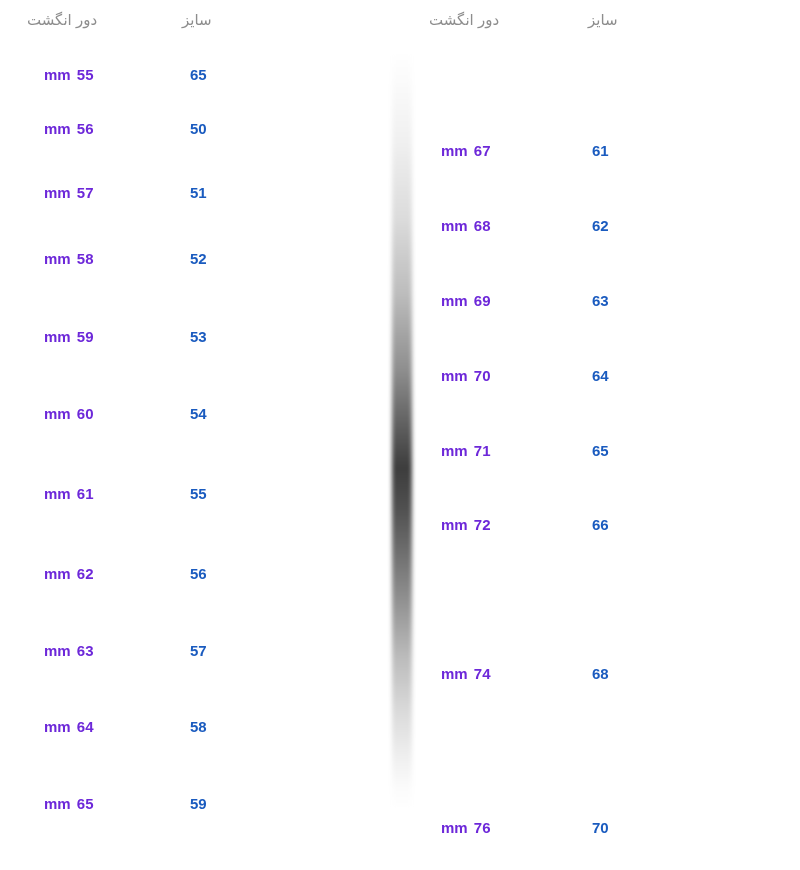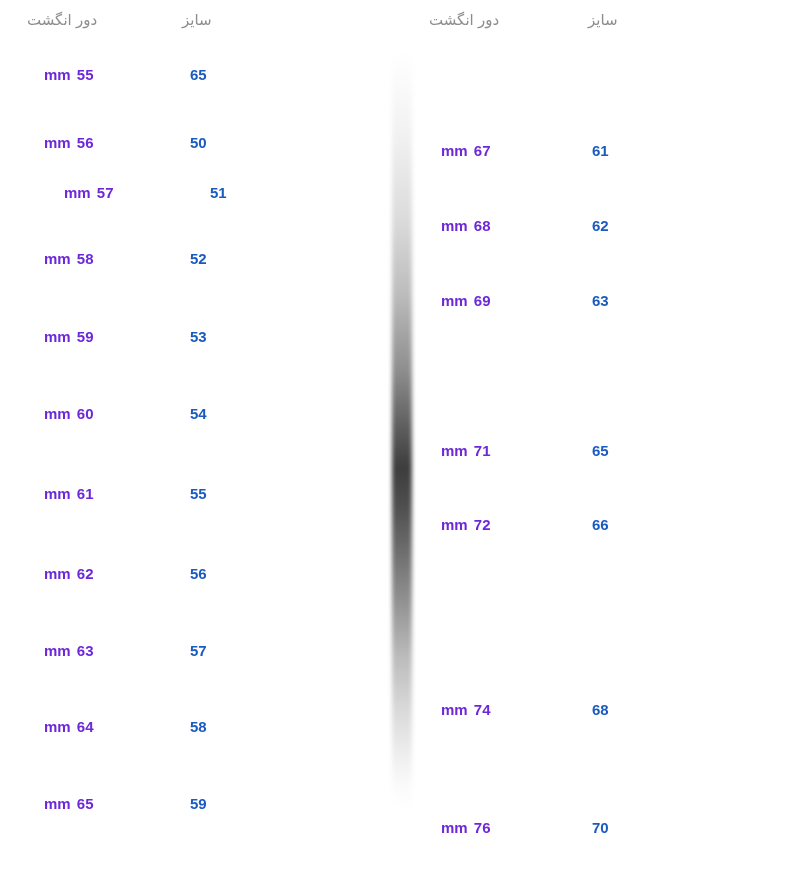--- a/index.html
+++ b/index.html
@@ -132,25 +132,25 @@
   <div class="table-panel" id="panel-left">
     <div class="header-row">
       <span class="col-head head-mm">دور انگشت</span>
       <span class="col-head head-size">سایز</span>
     </div>
     <div class="rows-area" id="rows-left">
         <div class="data-row" style="top: 63px;">
           <span class="cell cell-mm">55<span class="unit"> mm</span></span>
           <span class="cell cell-size">65</span>
         </div>
-        <div class="data-row" style="top: 131px; padding-left: 16px;">
+        <div class="data-row" style="top: 117px; padding-left: 16px;">
           <span class="cell cell-mm">56<span class="unit"> mm</span></span>
           <span class="cell cell-size">50</span>
         </div>
-        <div class="data-row" style="top: 181px; margin-left: 20px;">
+        <div class="data-row" style="top: 181px;">
           <span class="cell cell-mm">57<span class="unit"> mm</span></span>
           <span class="cell cell-size">51</span>
         </div>
         <div class="data-row" style="top: 247px;">
           <span class="cell cell-mm">58<span class="unit"> mm</span></span>
           <span class="cell cell-size">52</span>
         </div>
         <div class="data-row" style="top: 325px;">
           <span class="cell cell-mm">59<span class="unit"> mm</span></span>
           <span class="cell cell-size">53</span>
@@ -195,29 +195,33 @@
           <span class="cell cell-size">61</span>
         </div>
         <div class="data-row" style="top: 214px;">
           <span class="cell cell-mm">68<span class="unit"> mm</span></span>
           <span class="cell cell-size">62</span>
         </div>
         <div class="data-row" style="top: 289px;">
           <span class="cell cell-mm">69<span class="unit"> mm</span></span>
           <span class="cell cell-size">63</span>
         </div>
+        <div class="data-row" style="top: 364px;">
+          <span class="cell cell-mm">70<span class="unit"> mm</span></span>
+          <span class="cell cell-size">64</span>
+        </div>
         <div class="data-row" style="top: 439px;">
           <span class="cell cell-mm">71<span class="unit"> mm</span></span>
           <span class="cell cell-size">65</span>
         </div>
         <div class="data-row" style="top: 513px;">
           <span class="cell cell-mm">72<span class="unit"> mm</span></span>
           <span class="cell cell-size">66</span>
         </div>
-        <div class="data-row" style="top: 662px; margin-top: 36px;">
+        <div class="data-row" style="top: 662px;">
           <span class="cell cell-mm">74<span class="unit"> mm</span></span>
           <span class="cell cell-size">68</span>
         </div>
         <div class="data-row" style="top: 816px;">
           <span class="cell cell-mm">76<span class="unit"> mm</span></span>
           <span class="cell cell-size">70</span>
         </div>
       </div>
   </div>
 

